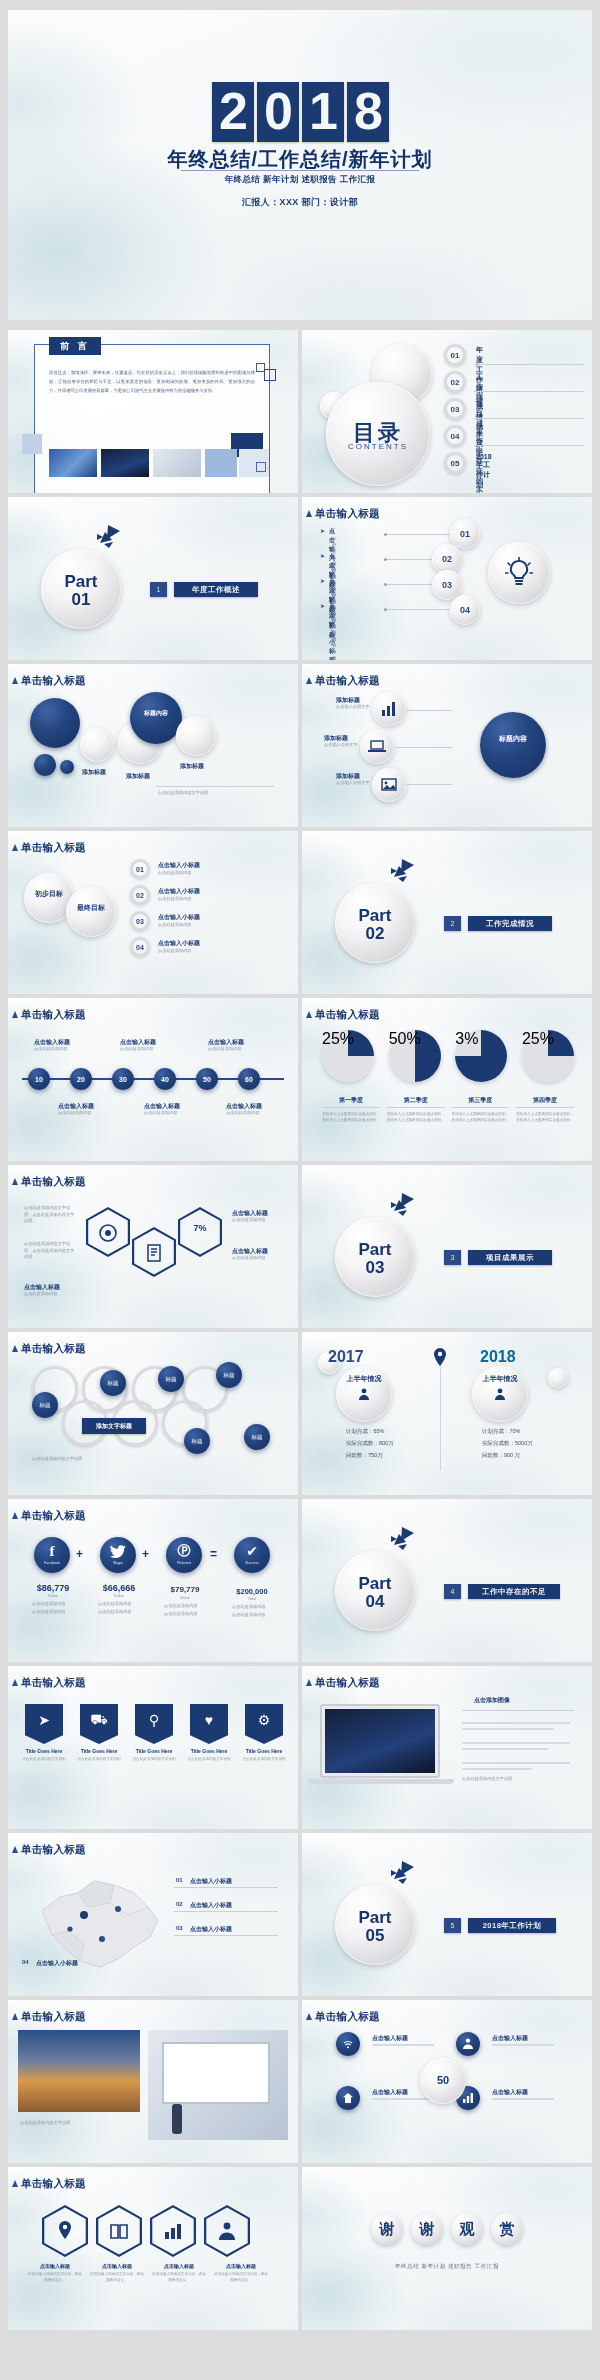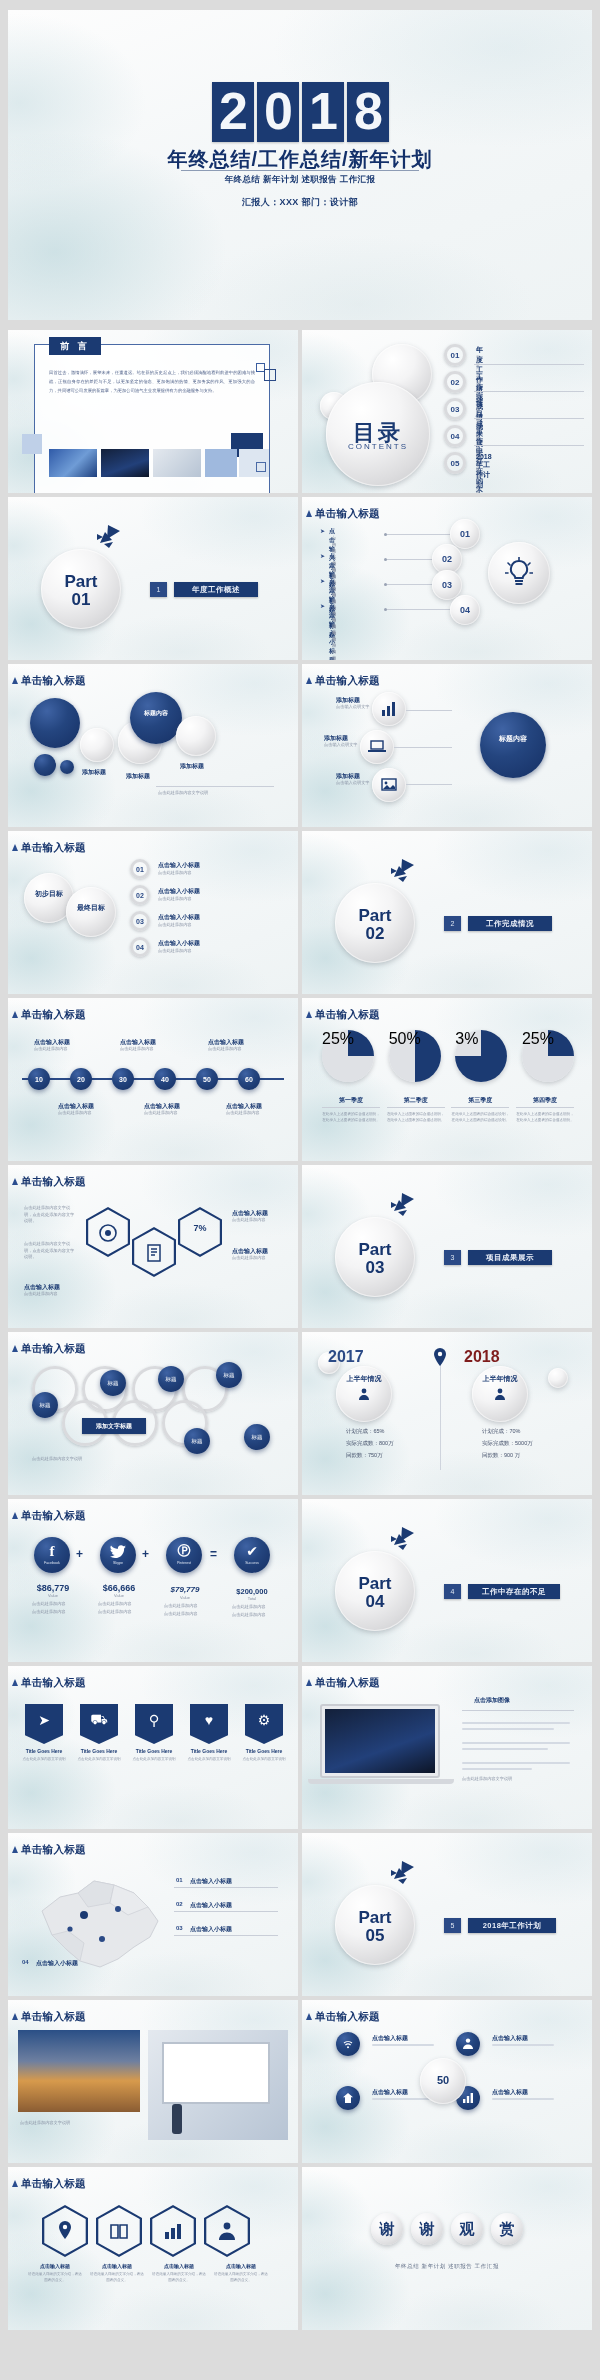--- a/index.html
+++ b/index.html
@@ -529,21 +529,21 @@
       <div class="lbl" style="left:44px;top:96px;">计划完成：65%</div>
       <div class="lbl" style="left:44px;top:108px;">实际完成数：800万</div>
       <div class="lbl" style="left:44px;top:120px;">回款数：750万</div>
 
       <div class="vr" style="left:138px;top:26px;height:112px;"></div>
       <svg style="position:absolute;left:130px;top:16px;" width="16" height="18" viewBox="0 0 16 18">
         <path d="M8 0a6 6 0 0 0-6 6c0 4.5 6 12 6 12s6-7.5 6-12a6 6 0 0 0-6-6z" fill="#1b3a72"></path>
           <circle cx="8" cy="6" r="2.2" fill="#fff"></circle>
       </svg>
 
-      <div style="position:absolute;left:162px;top:16px;font-size:16px;font-weight:bold;color:#7f1d1d;">2018</div>
+      <div style="position:absolute;left:178px;top:16px;font-size:16px;font-weight:bold;color:#0369a1;">2018</div>
       <div class="sphere" style="left:170px;top:34px;width:56px;height:56px;"></div>
       <div style="position:absolute;left:170px;top:42px;width:56px;text-align:center;font-size:7px;font-weight:bold;color:#1b3a72;">上半年情况</div>
       <svg style="position:absolute;left:192px;top:56px;" width="12" height="12" viewBox="0 0 12 12">
         <circle cx="6" cy="3" r="2.4" fill="#1b3a72"></circle>
           <path d="M1 12c0-3 2.3-5 5-5s5 2 5 5z" fill="#1b3a72"></path>
       </svg>
       <div class="lbl" style="left:180px;top:96px;">计划完成：70%</div>
       <div class="lbl" style="left:180px;top:108px;">实际完成数：5000万</div>
       <div class="lbl" style="left:180px;top:120px;">回款数：900 万</div>
       <div class="sphere" style="left:246px;top:36px;width:20px;height:20px;"></div>
@@ -573,21 +573,21 @@
       <div style="position:absolute;left:16px;top:84px;width:58px;text-align:center;font-size:9px;font-weight:bold;color:#1b3a72;">$86,779</div>
       <div style="position:absolute;left:16px;top:94px;width:58px;text-align:center;font-size:4px;color:#8892a4;">Value</div>
       <div class="minitext" style="left:24px;top:102px;">点击此处添加内容</div>
       <div class="minitext" style="left:24px;top:110px;">点击此处添加内容</div>
 
       <div style="position:absolute;left:82px;top:84px;width:58px;text-align:center;font-size:9px;font-weight:bold;color:#1b3a72;">$66,666</div>
       <div style="position:absolute;left:82px;top:94px;width:58px;text-align:center;font-size:4px;color:#8892a4;">Value</div>
       <div class="minitext" style="left:90px;top:102px;">点击此处添加内容</div>
       <div class="minitext" style="left:90px;top:110px;">点击此处添加内容</div>
 
-      <div style="position:absolute;left:148px;top:86px;width:58px;text-align:center;font-size:8px;font-weight:bold;color:#1b3a72;font-style:italic;">$79,779</div>
+      <div style="position:absolute;left:148px;top:86px;width:58px;text-align:center;font-size:8px;font-weight:bold;color:#1b3a72;">$79,779</div>
       <div style="position:absolute;left:148px;top:96px;width:58px;text-align:center;font-size:4px;color:#8892a4;">Value</div>
       <div class="minitext" style="left:156px;top:104px;">点击此处添加内容</div>
       <div class="minitext" style="left:156px;top:112px;">点击此处添加内容</div>
 
       <div style="position:absolute;left:214px;top:88px;width:60px;text-align:center;font-size:7.5px;font-weight:bold;color:#1b3a72;">$200,000</div>
       <div style="position:absolute;left:214px;top:97px;width:60px;text-align:center;font-size:4px;color:#8892a4;">Total</div>
       <div class="minitext" style="left:224px;top:105px;">点击此处添加内容</div>
       <div class="minitext" style="left:224px;top:113px;">点击此处添加内容</div>
     </div>
 

